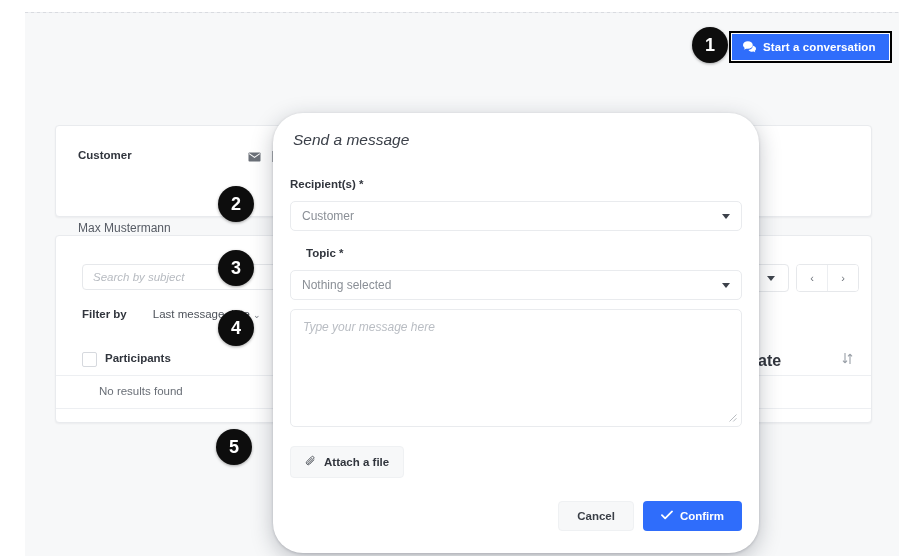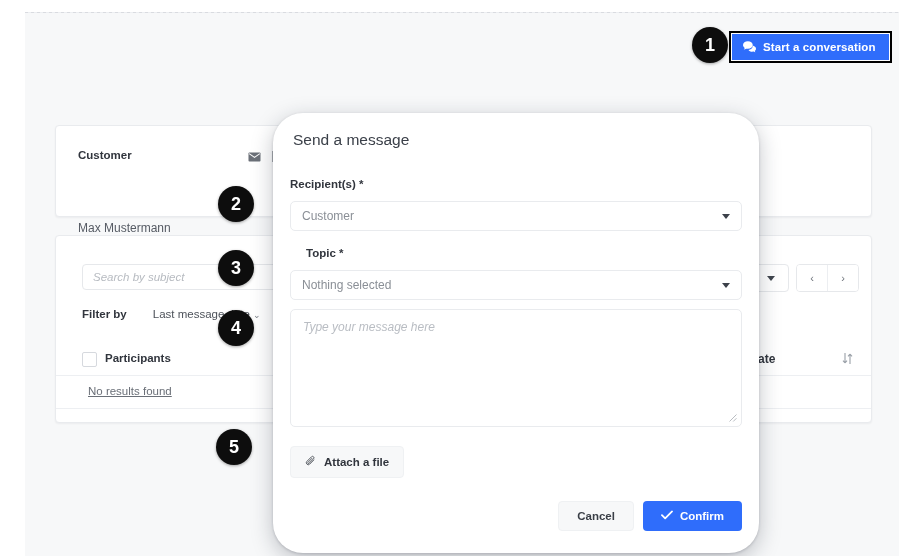--- a/index.html
+++ b/index.html
@@ -171,37 +171,36 @@
   .th-participants {
     position: absolute;
     left: 49px; top: 8px;
     font-size: 11.5px;
     font-weight: 700;
     color: #31353d;
   }
   .th-date {
     position: absolute;
     left: 702px; top: 8px;
-    font-size: 12px;
+    font-size: 16px;
     font-weight: 700;
     color: #31353d;
     white-space: nowrap;
   }
   .th-sort {
     position: absolute;
     left: 786px; top: 7px;
     color: #9aa0a8;
     cursor: pointer;
   }
   .table-empty {
     position: absolute;
-    left: 32px; top: 149px;
+    left: 43px; top: 149px;
     font-size: 11.5px;
     color: #6a6f77;
-    text-decoration: underline;
   }
   .table-row-divider {
     position: absolute;
     left: 0; top: 172px;
     width: 100%;
     height: 1px;
     background: #edeff2;
   }
 
   
@@ -256,20 +255,21 @@
     border-radius: 30px;
     box-shadow: 0 6px 22px rgba(25,30,45,.26), 0 1px 3px rgba(25,30,45,.18);
     box-sizing: border-box;
   }
   .modal-title {
     position: absolute;
     left: 20px; top: 18px;
     font-size: 15.5px;
     color: #3b4049;
     font-weight: 400;
+    font-style: italic;
   }
   .field-label {
     position: absolute;
     font-size: 11.5px;
     font-weight: 700;
     color: #31353d;
   }
   .select-box {
     position: absolute;
     left: 17px;

